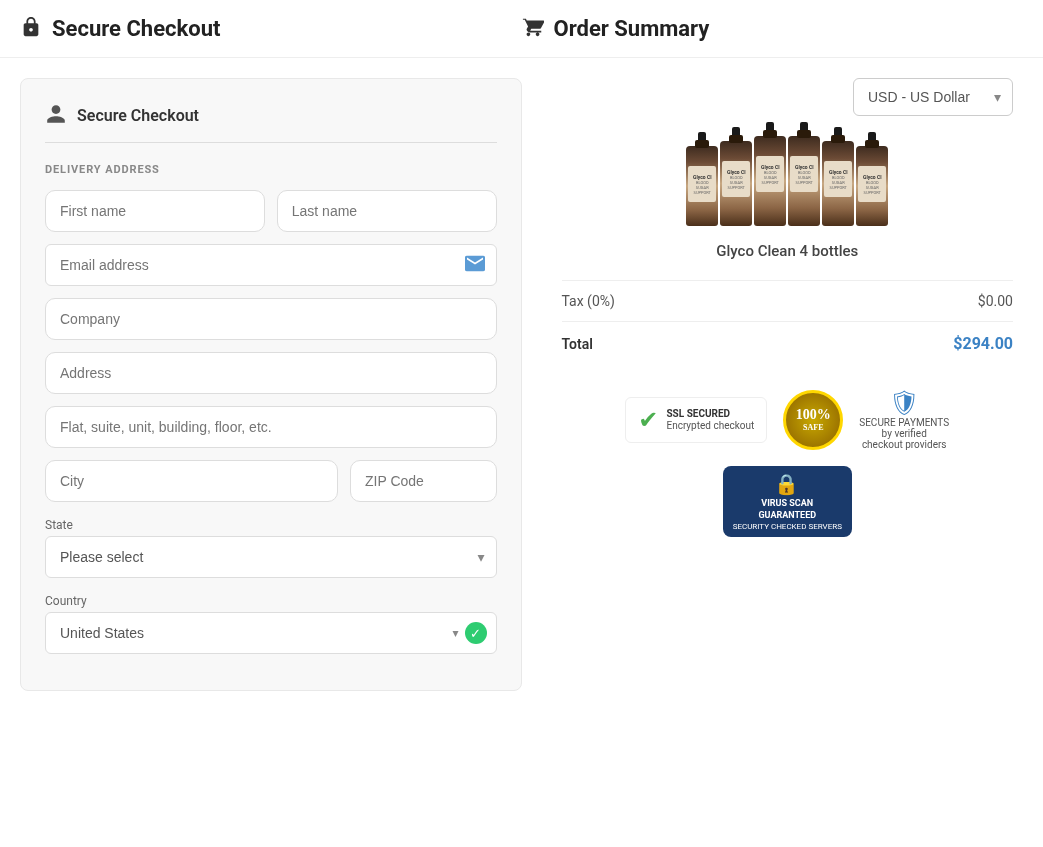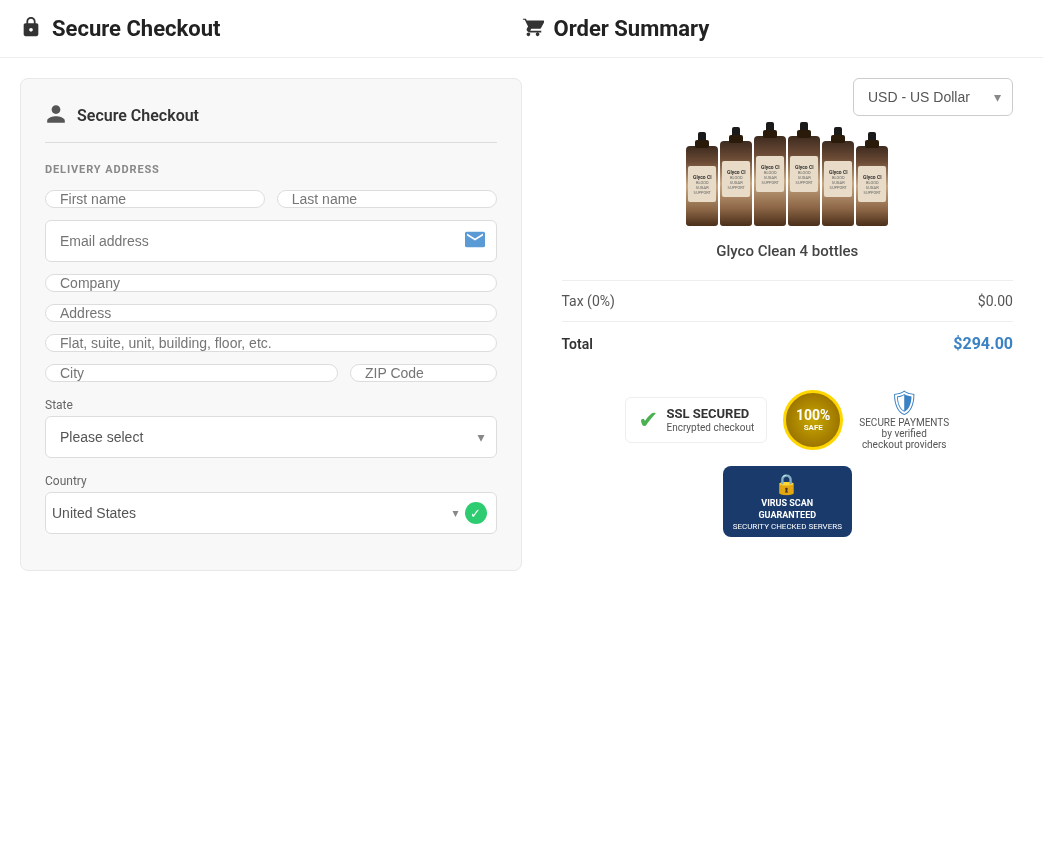--- a/index.html
+++ b/index.html
@@ -84,21 +84,21 @@
       display: flex;
       gap: 12px;
       margin-bottom: 12px;
     }
     .form-field {
       flex: 1;
       position: relative;
     }
     .form-field input {
       width: 100%;
-      padding: 0 14px;
+      padding: 12px 14px;
       border: 1px solid #ddd;
       border-radius: 10px;
       font-size: 14px;
       color: #555;
       background: #fff;
       outline: none;
     }
     .email-field-wrapper {
       position: relative;
       margin-bottom: 12px;
@@ -162,21 +162,21 @@
       top: 50%;
       transform: translateY(-50%);
       pointer-events: none;
       color: #888;
     }
     .country-select-wrapper {
       position: relative;
     }
     .country-select-wrapper select {
       width: 100%;
-      padding: 12px 70px 12px 6px;
+      padding: 12px 70px 12px 14px;
       border: 1px solid #ddd;
       border-radius: 6px;
       font-size: 14px;
       color: #555;
       background: #fff;
       appearance: none;
       outline: none;
       cursor: pointer;
     }
     .country-icons {
@@ -326,36 +326,37 @@
     
     .ssl-badge {
       display: flex;
       align-items: center;
       gap: 8px;
       border: 1px solid #eee;
       border-radius: 6px;
       padding: 8px 12px;
     }
     .ssl-text { font-size: 10px; line-height: 1.3; color: #555; }
-    .ssl-title { font-weight: 700; color: #333; font-size: 13px; }
+    .ssl-title { font-weight: 700; color: #333; font-size: 10px; }
     
     .safe-badge {
       width: 60px;
       height: 60px;
       background: radial-gradient(circle, #c8a800, #8b6000);
       border-radius: 50%;
       display: flex;
       flex-direction: column;
       align-items: center;
       justify-content: center;
       color: white;
       font-size: 8px;
       font-weight: 700;
       text-align: center;
       border: 3px solid #ffd700;
+      font-family: Liberation Serif, serif;
     }
     .safe-100 { font-size: 14px; }
     
     .secure-payments-badge {
       display: flex;
       flex-direction: column;
       align-items: center;
       font-size: 10px;
       color: #555;
       text-align: center;

